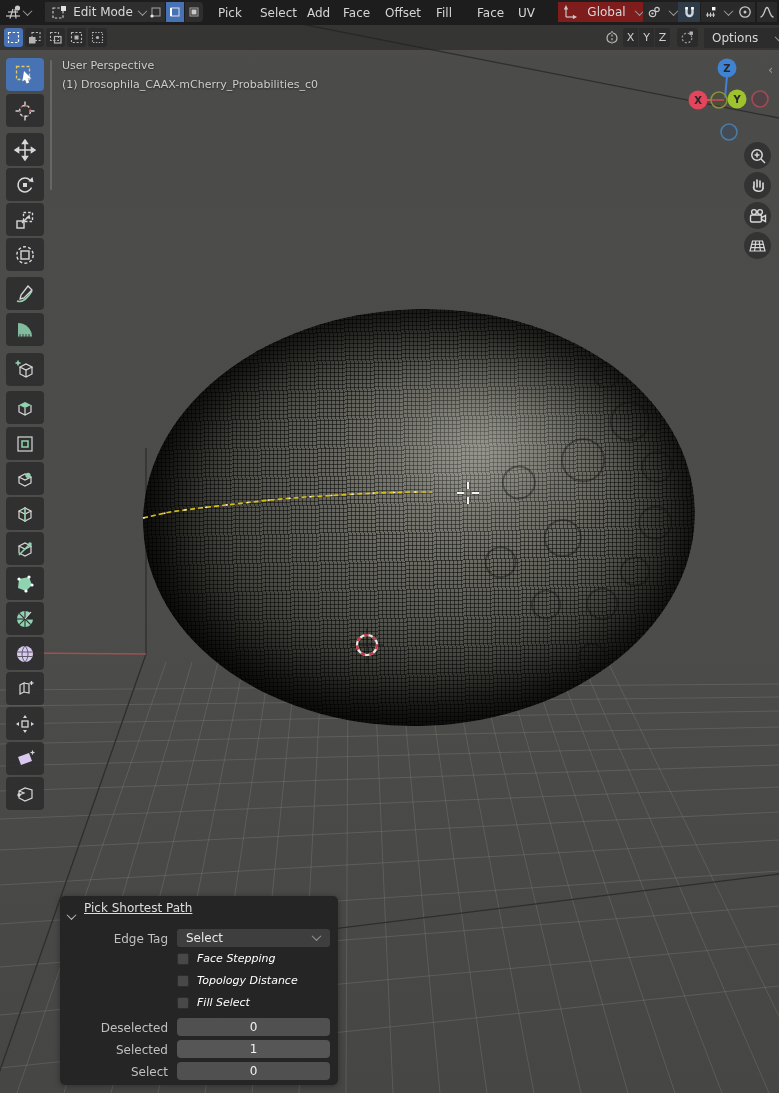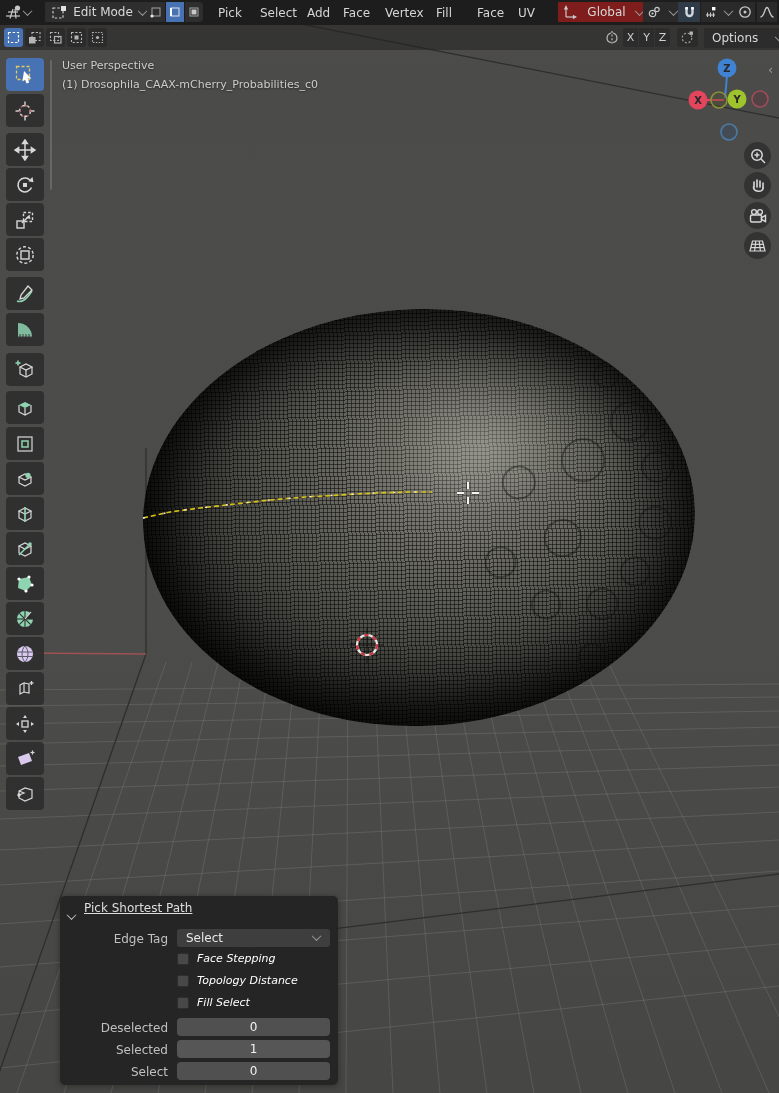--- a/index.html
+++ b/index.html
@@ -448,21 +448,21 @@
     <div class="modebtn" style="left:185px;border-radius:0 4px 4px 0">
       <svg width="14" height="14">
           <rect x="3" y="3" width="8" height="8" fill="none" stroke="#9a9a9a" stroke-width="1.1"></rect>
           <rect x="4.5" y="4.5" width="5" height="5" fill="#c9c9c9"></rect>
         </svg>
     </div>
     <div class="menu" style="left:216px">Pick</div>
     <div class="menu" style="left:258px">Select</div>
     <div class="menu" style="left:305px">Add</div>
     <div class="menu" style="left:341px">Face</div>
-    <div class="menu" style="left:383px">Vertex</div>
+    <div class="menu" style="left:383px">Offset</div>
     <div class="menu" style="left:434px">Fill</div>
     <div class="menu" style="left:475px">Face</div>
     <div class="menu" style="left:516px">UV</div>
 
     <div class="hbtn" style="left:558px;width:80px;padding:0 5px;justify-content:space-between;background:#7f1d1d">
       <svg width="14" height="14">
           <g stroke="#c9c9c9" stroke-width="1.2" fill="none">
             <line x1="3" y1="12" x2="11" y2="12"></line>
             <line x1="3" y1="12" x2="3" y2="3"></line>
             <polygon points="3,1.5 1.8,4 4.2,4" fill="#c9c9c9"></polygon>

